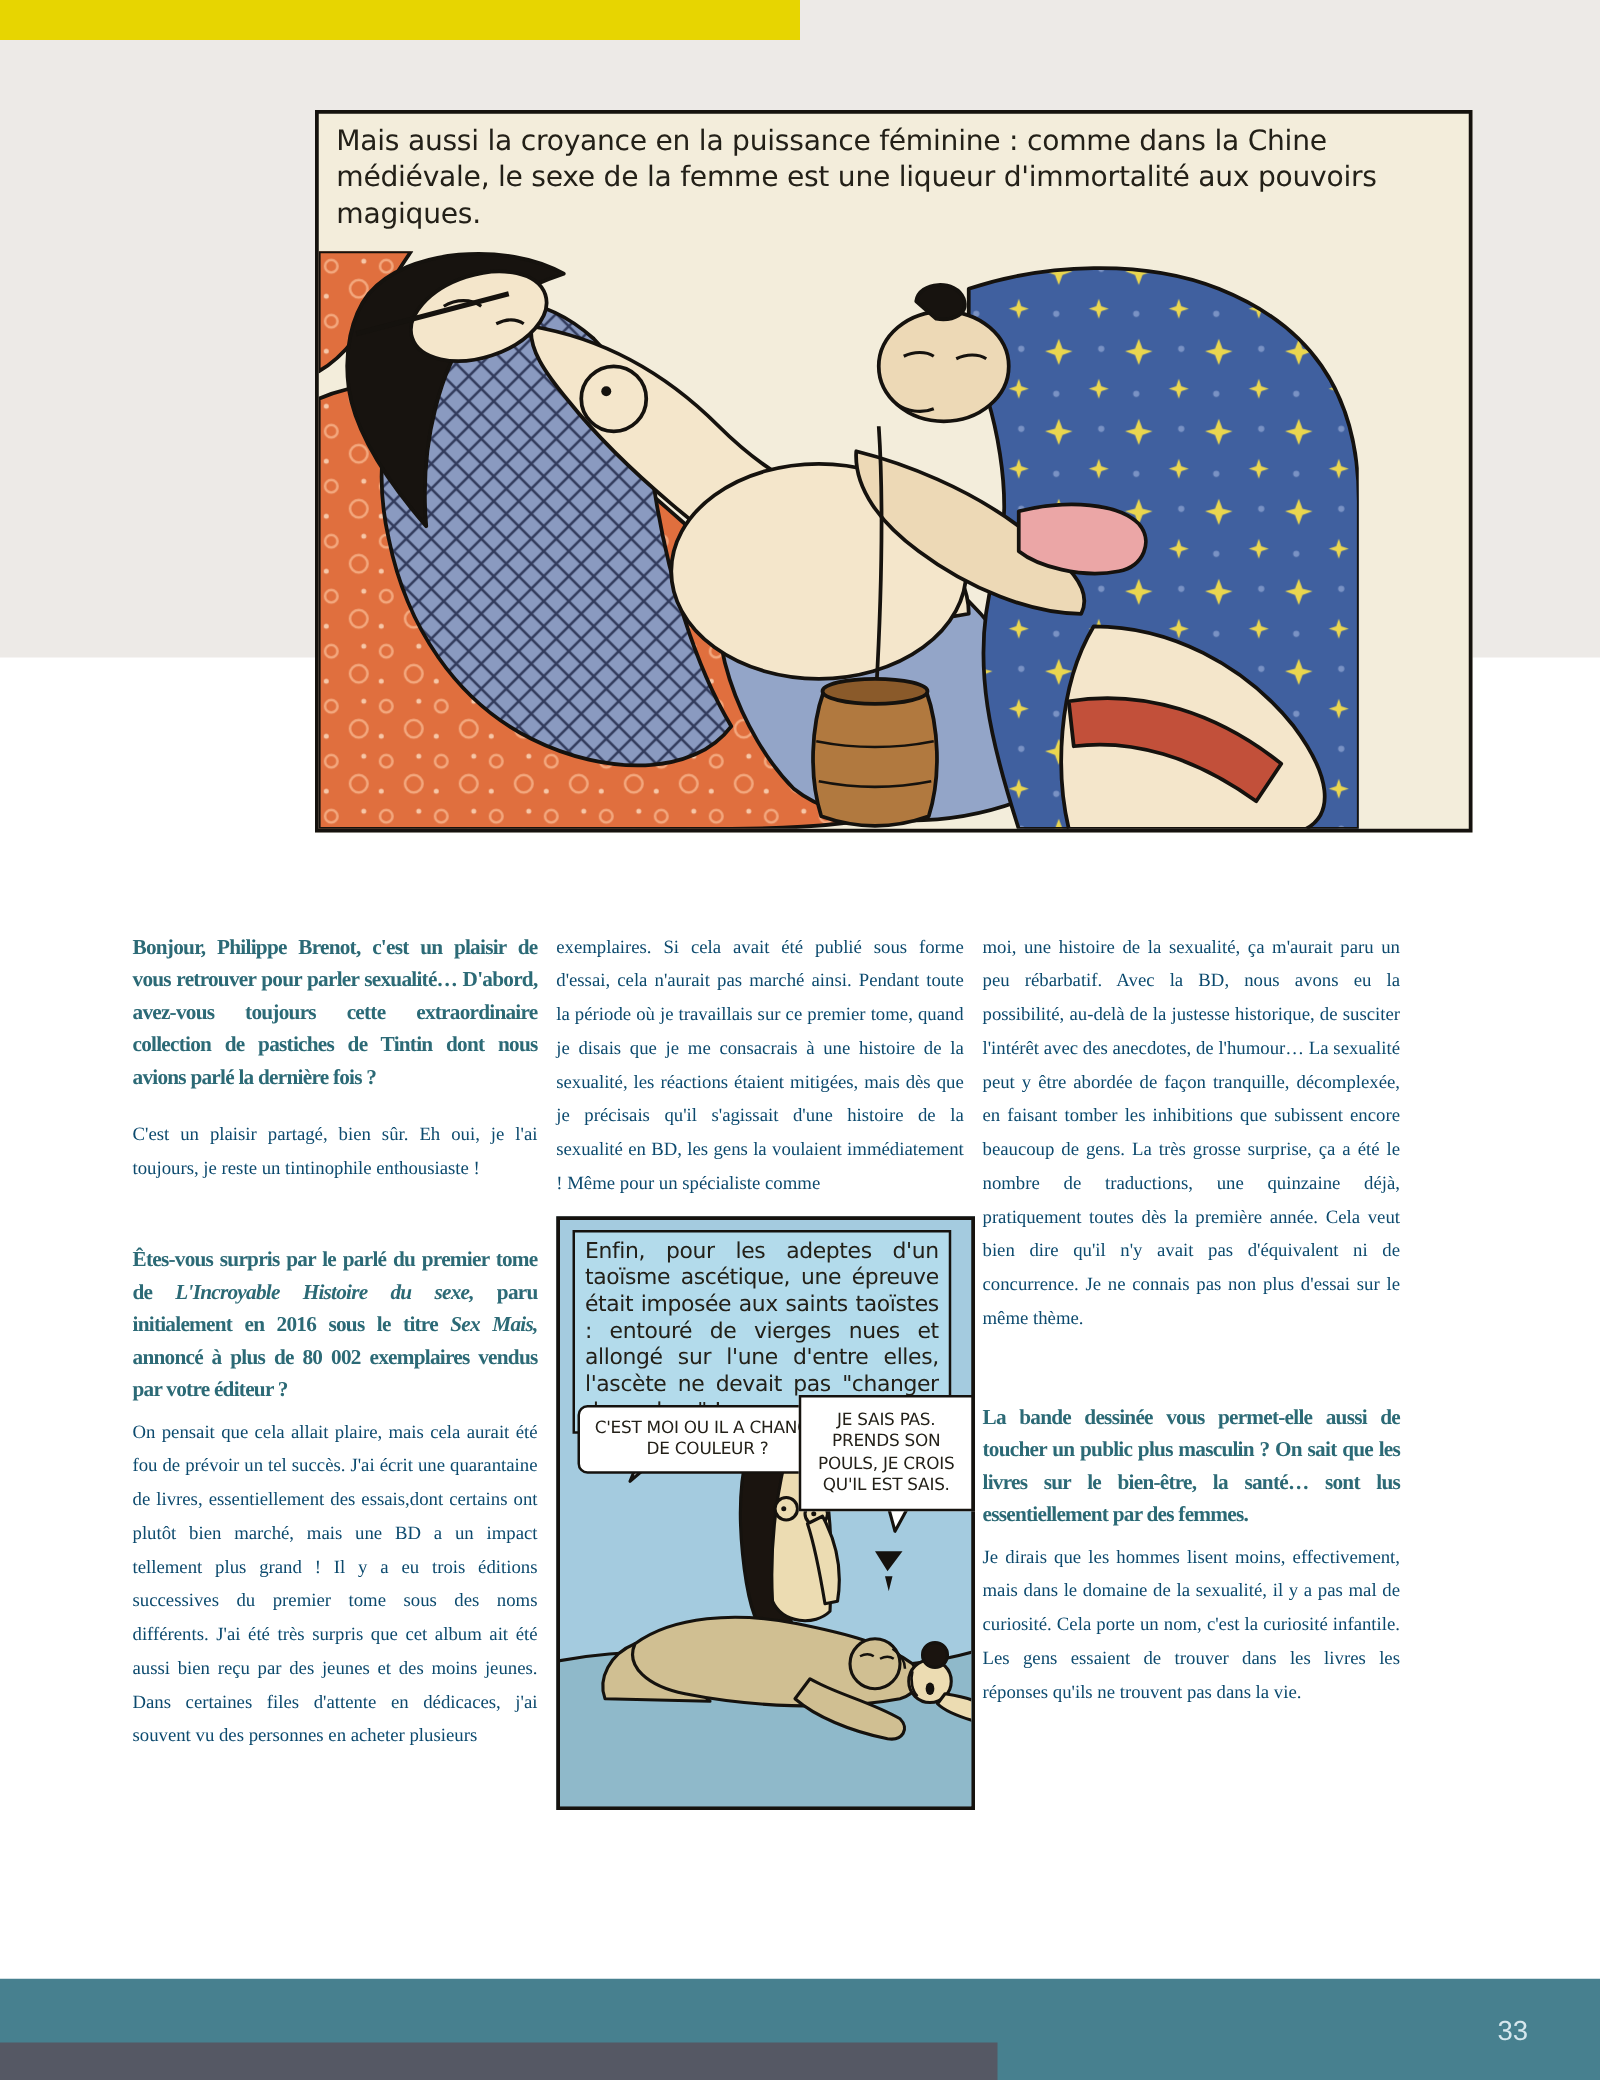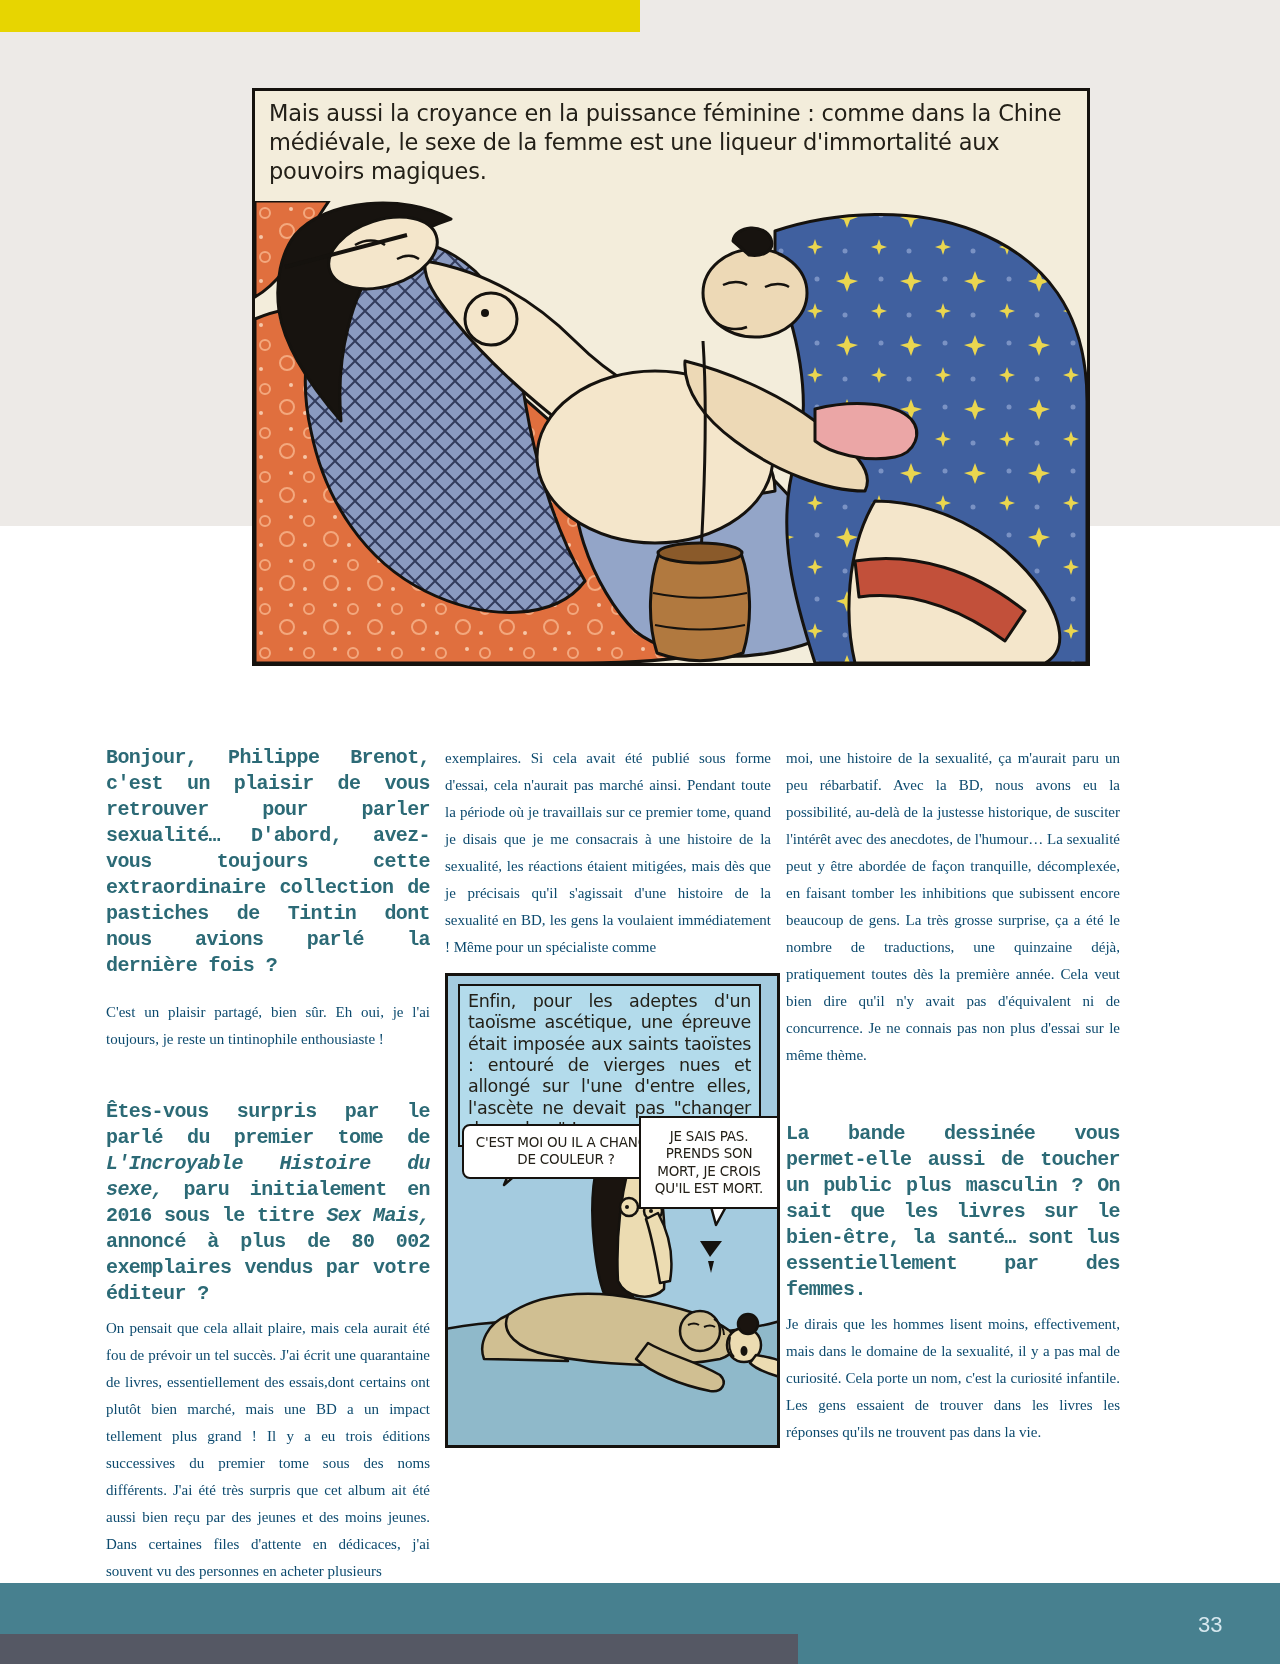--- a/index.html
+++ b/index.html
@@ -2,31 +2,31 @@
 <html lang="fr"><head>
 <meta charset="utf-8">
 <style>
   html,body{margin:0;padding:0;}
   .page{position:relative;width:1280px;height:1664px;background:#ffffff;overflow:hidden;
         font-family:"Liberation Serif", serif;}
   .top-bg{position:absolute;left:0;top:0;width:1280px;height:526px;background:#edeae7;}
   .yellow-bar{position:absolute;left:0;top:0;width:640px;height:32px;background:#e7d501;}
 
   
-  .top-comic{position:absolute;left:252px;top:88px;width:838px;height:578px;
+  .top-comic{position:absolute;left:252px;top:88px;width:926px;height:578px;
              background:#f3eddb;border:3px solid #15120e;box-sizing:border-box;}
   .top-comic-caption{padding:8px 14px 2px 14px;font-family:"DejaVu Sans", sans-serif;
              font-size:22.5px;line-height:1.28;color:#232018;letter-spacing:-0.2px;}
   .top-comic-art{position:absolute;left:0;bottom:0;width:832px;height:462px;}
 
   
   .columns{position:absolute;left:106px;top:745px;width:1014px;display:grid;
            grid-template-columns:324px 326px 334px;column-gap:15px;}
-  .q{font-family:Liberation Mono, monospace;font-weight:bold;color:#2c6a76;
-     font-size:20px;line-height:26px;letter-spacing:-0.6px;margin:0;text-align:justify;}
+  .q{font-family:Liberation Serif, serif;font-weight:bold;color:#2c6a76;
+     font-size:17px;line-height:26px;letter-spacing:-0.6px;margin:0;text-align:justify;}
   .q .it{font-style:italic;}
   .a{font-size:15px;line-height:27px;color:#0c4a6e;margin:0;text-align:justify;}
   .mt10{margin-top:20px;} .mt8{margin-top:8px;} .mt46{margin-top:46px;} .mt52{margin-top:52px;}
 
   
   .mid-comic{position:relative;margin-top:12px;width:335px;height:475px;
              background:#a4cbdf;border:3px solid #15120e;box-sizing:border-box;}
   .mid-caption{position:absolute;left:10px;top:8px;width:283px;background:#b3dbeb;
              border:2.5px solid #15120e;padding:5px 8px;font-family:"DejaVu Sans", sans-serif;
              font-size:17.5px;line-height:1.22;color:#232018;text-align:justify;letter-spacing:-0.3px;}
@@ -141,21 +141,21 @@
             <path d="M200 250 C220 262 248 268 272 282 C280 290 274 300 262 298 C232 292 204 280 188 266 Z" fill="#d0bf92"></path>
             <circle cx="296" cy="252" r="17" fill="#ecdcb2"></circle>
             <circle cx="300" cy="231" r="10" fill="#1a140f"></circle>
             <path d="M282 244 C280 252 282 260 286 264" fill="none" stroke-width="2"></path>
             <ellipse cx="296" cy="258" rx="3.5" ry="5" fill="#15120e" stroke="none"></ellipse>
             <path d="M308 262 C320 264 328 266 332 268 L332 284 C318 280 308 276 302 270 Z" fill="#ecdcb2"></path>
           </g>
         </svg>
         <div class="mid-caption">Enfin, pour les adeptes d'un taoïsme ascétique, une épreuve était imposée aux saints taoïstes : entouré de vierges nues et allongé sur l'une d'entre elles, l'ascète ne devait pas "changer de couleur" !</div>
         <div class="bubble bubble-left">C'EST MOI OU IL A CHANGÉ DE COULEUR ?</div>
-        <div class="bubble bubble-right">JE SAIS PAS. PRENDS SON MORT, JE CROIS QU'IL EST MORT.</div>
+        <div class="bubble bubble-right">JE SAIS PAS. PRENDS SON POULS, JE CROIS QU'IL EST SAIS.</div>
       </div>
     </div>
 
     <div>
       <p class="a">moi, une histoire de la sexualité, ça m'aurait paru un peu rébarbatif. Avec la BD, nous avons eu la possibilité, au-delà de la justesse historique, de susciter l'intérêt avec des anecdotes, de l'humour… La sexualité peut y être abordée de façon tranquille, décomplexée, en faisant tomber les inhibitions que subissent encore beaucoup de gens. La très grosse surprise, ça a été le nombre de traductions, une quinzaine déjà, pratiquement toutes dès la première année. Cela veut bien dire qu'il n'y avait pas d'équivalent ni de concurrence. Je ne connais pas non plus d'essai sur le même thème.</p>
       <p class="q mt52">La bande dessinée vous permet-elle aussi de toucher un public plus masculin ? On sait que les livres sur le bien-être, la santé… sont lus essentiellement par des femmes.</p>
       <p class="a mt8">Je dirais que les hommes lisent moins, effectivement, mais dans le domaine de la sexualité, il y a pas mal de curiosité. Cela porte un nom, c'est la curiosité infantile. Les gens essaient de trouver dans les livres les réponses qu'ils ne trouvent pas dans la vie.</p>
     </div>
   </div>
 

